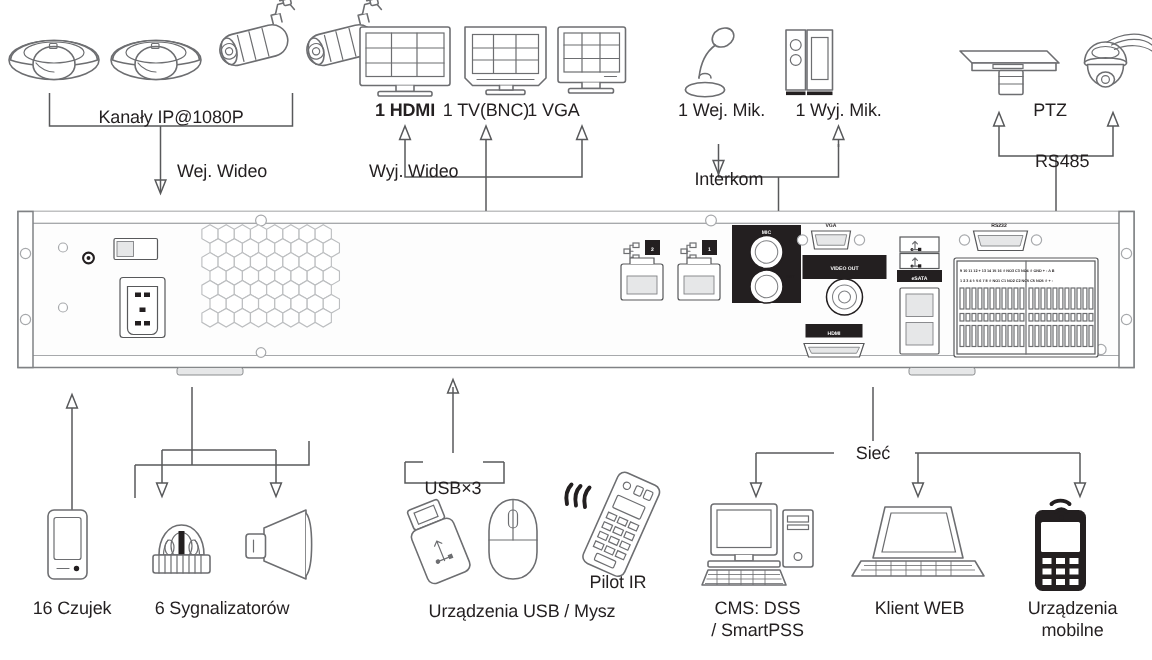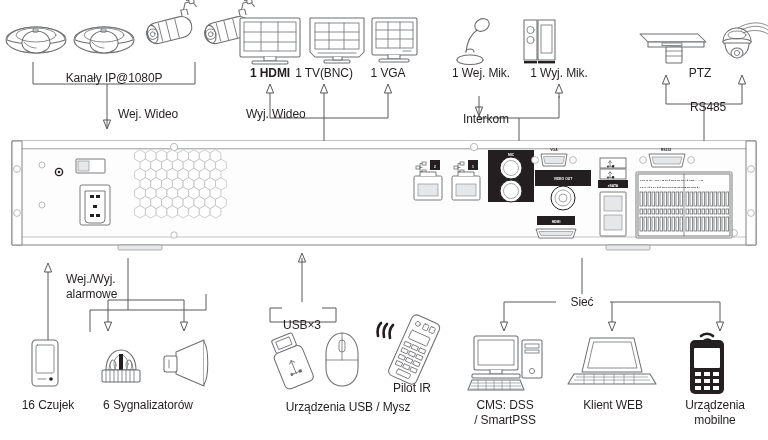--- a/index.html
+++ b/index.html
@@ -117,21 +117,21 @@
         <path class="dev-l" d="M150 6v26M162 6v26M138 14h37M138 23h37"></path>
         <path class="dev-l" d="M165 35h8"></path>
         <path class="dev" d="M150 39v4h12v-4"></path>
         <rect class="dev" x="141" y="43" width="30" height="3" rx="1.2"></rect>
       </g>
     </svg>
   </div>
 
   <div class="lbl c" style="left:270px;top:66px;font-weight:bold;">1 HDMI</div>
   <div class="lbl c" style="left:324px;top:66px;">1 TV(BNC)</div>
-  <div class="lbl c" style="left:388px;top:66px;text-align:center;">1 VGA</div>
+  <div class="lbl c" style="left:369px;top:66px;text-align:center;">1 VGA</div>
 
   <div class="abs" style="left:238px;top:80px;">
     <svg width="180" height="58" viewBox="0 0 180 58">
       <path class="ln" d="M32 22v16h118V22"></path>
       <path class="ln" d="M86 22v48"></path>
       <path class="ln" d="M28.4 13l3.6-9 3.6 9z" fill="#58595b" stroke="none"></path>
       <path class="ln" d="M82.4 13l3.6-9 3.6 9z" fill="#58595b" stroke="none"></path>
       <path class="ln" d="M146.4 13l3.6-9 3.6 9z" fill="#58595b" stroke="none"></path>
       <path class="ln" d="M32 13v9M86 13v9M150 13v9"></path>
     </svg>
@@ -490,21 +490,20 @@
 
   <div class="abs" style="left:20px;top:258px;">
     <svg width="220" height="90" viewBox="0 0 220 90">
       <path class="ln" d="M28 14v76"></path>
       <path class="ln" d="M24.4 14l3.6-9 3.6 9z" fill="#58595b" stroke="none"></path>
       <path class="ln" d="M108 0v52"></path>
       <path class="ln" d="M70 52h116V36"></path>
       <path class="ln" d="M70 52v22M186 36v0"></path>
     </svg>
   </div>
-  <div class="lbl" style="left:66px;top:272px;line-height:15px;">Wej./Wyj.<br>alarmowe</div>
 
   <div class="abs" style="left:88px;top:300px;">
     <svg width="120" height="40" viewBox="0 0 120 40">
       <path class="ln" d="M20 0h76"></path>
       <path class="ln" d="M20 0v22M96 0v22"></path>
       <path class="ln" d="M16.4 22l3.6 9 3.6-9z" fill="#58595b" stroke="none"></path>
       <path class="ln" d="M92.4 22l3.6 9 3.6-9z" fill="#58595b" stroke="none"></path>
     </svg>
   </div>
 

